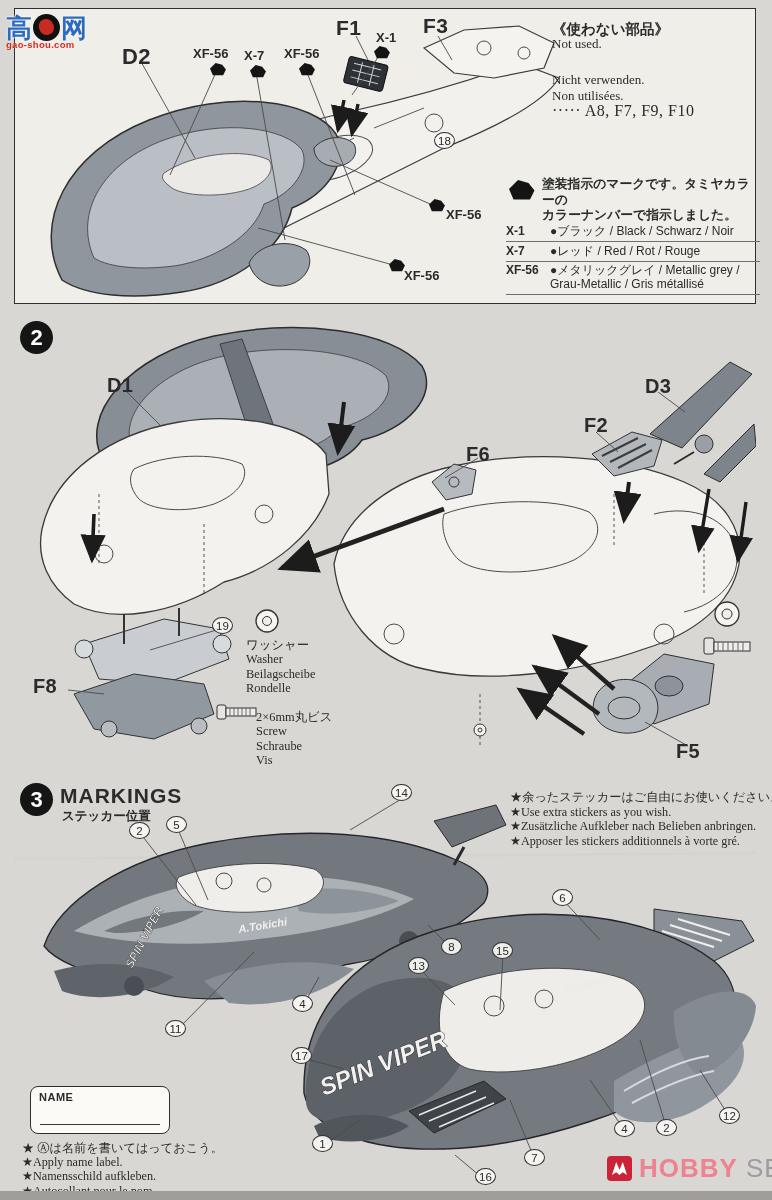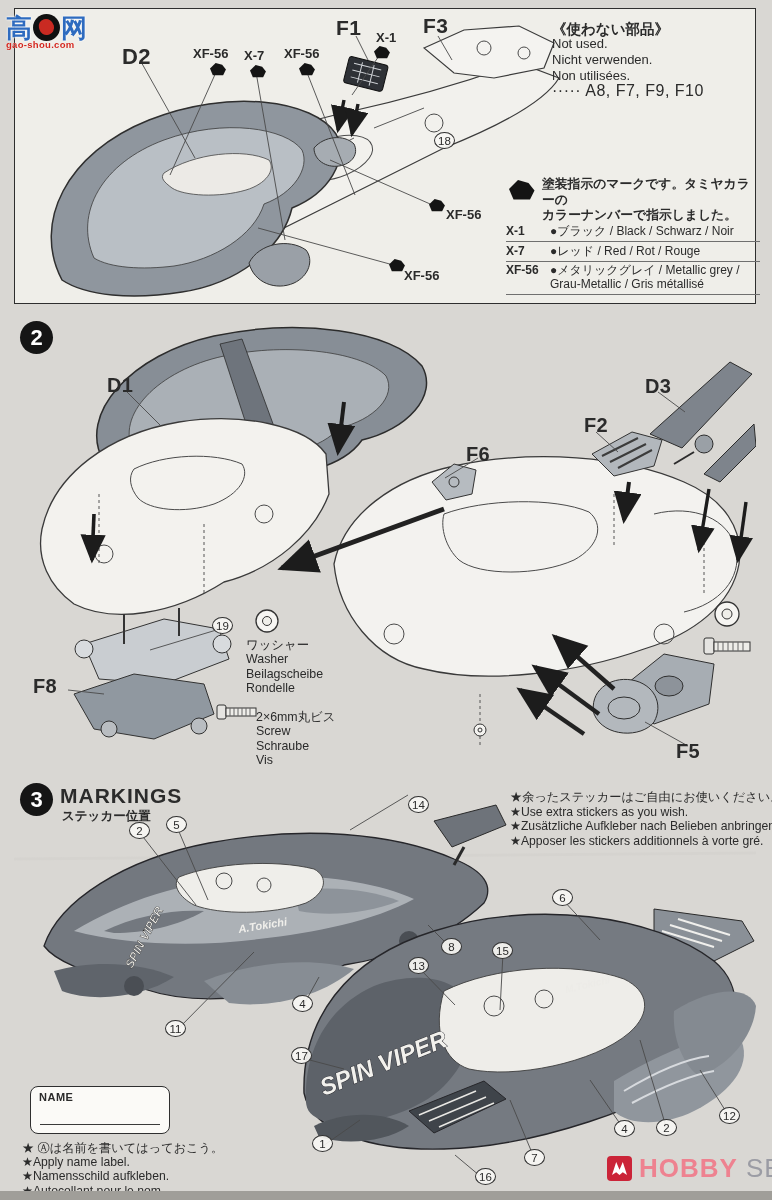--- a/index.html
+++ b/index.html
@@ -11,21 +11,21 @@
   .lbl{position:absolute;font-weight:bold;font-size:20px;letter-spacing:.4px;white-space:nowrap;}
   .sm{position:absolute;font-size:13px;font-weight:bold;white-space:nowrap;}
   .pot{position:absolute;width:19px;height:15px;}
   .pot svg{display:block;width:100%;height:100%;}
   .circ{position:absolute;width:21px;height:17px;border:1.3px solid #2f2f2f;border-radius:50%;
         background:rgba(247,246,243,.92);display:flex;align-items:center;justify-content:center;
         font-size:11.5px;box-sizing:border-box;}
   .badge{position:absolute;width:33px;height:33px;border-radius:50%;background:#151515;color:#fff;
          display:flex;align-items:center;justify-content:center;font-size:22px;font-weight:bold;}
   .txtblock{position:absolute;font-size:12.4px;line-height:14.4px;white-space:nowrap;}
-  .txtblock div{margin:0;}
+  .txtblock div{margin:0;font-family:Liberation Serif, serif;}
   .notused-jp{font-size:14.5px;font-weight:600;margin-bottom:2px;}
   .notused-parts{font-size:16px;margin-top:6px;letter-spacing:.5px;}
   .legend{position:absolute;left:506px;top:176px;width:254px;}
   .legend-head{display:flex;align-items:flex-start;}
   .legend-pot{width:30px;height:25px;flex:0 0 30px;margin-right:6px;margin-top:2px;}
   .legend-jp{font-size:12.8px;font-weight:600;line-height:15.5px;}
   .legend-en{font-size:11.6px;border-bottom:1px solid #4a4a4a;padding:3px 0 2px 0;}
   .leg-row{display:flex;border-bottom:1px solid #6f6f6f;padding:2.5px 0;font-size:12px;line-height:13.5px;}
   .leg-code{width:44px;font-weight:600;flex:0 0 44px;}
   .leg-desc{flex:1;}
@@ -146,21 +146,21 @@
     </span>
   <span class="pot" style="left:387px;top:258px;">
       <svg viewBox="0 0 20 16">
         <path d="M2,7 L8,1 L15,3 L19,8 L16,14 L5,14 Z" fill="#141414"></path>
       </svg>
     </span>
 
   <div class="txtblock" style="left:552px;top:22px;">
     <div class="notused-jp">《使わない部品》</div>
     <div style="font-size:13px;line-height:16px;">Not used.</div>
-    <div style="font-size:13px;line-height:16px;">Nicht verwenden.</div>
+    <div style="font-size:13px;line-height:16px;margin-top:20px;">Nicht verwenden.</div>
     <div style="font-size:13px;line-height:16px;">Non utilisées.</div>
     <div class="notused-parts">····· A8, F7, F9, F10</div>
   </div>
 
   <div class="legend">
     <div class="legend-head">
       <span class="legend-pot">
         <svg viewBox="0 0 20 16" width="30" height="25">
             <path d="M2,7 L8,1 L15,3 L19,8 L16,14 L5,14 Z" fill="#141414"></path>
           </svg>
@@ -380,21 +380,21 @@
   <span class="step3-title" style="left:60px;top:784px;">MARKINGS</span>
   <span class="step3-sub" style="left:62px;top:808px;">ステッカー位置</span>
 
   <div class="txtblock" style="left:510px;top:790px;font-size:12.2px;line-height:14.6px;">
     <div>★余ったステッカーはご自由にお使いください。</div>
     <div>★Use extra stickers as you wish.</div>
     <div>★Zusätzliche Aufkleber nach Belieben anbringen.</div>
     <div>★Apposer les stickers additionnels à vorte gré.</div>
   </div>
 
-  <span class="circ" style="left:408px;top:784px;margin-top:12px;">14</span>
+  <span class="circ" style="left:391px;top:784px;">14</span>
   <span class="circ" style="left:129px;top:822px;">2</span>
   <span class="circ" style="left:166px;top:816px;">5</span>
   <span class="circ" style="left:552px;top:889px;">6</span>
   <span class="circ" style="left:441px;top:938px;">8</span>
   <span class="circ" style="left:492px;top:942px;">15</span>
   <span class="circ" style="left:408px;top:957px;">13</span>
   <span class="circ" style="left:292px;top:995px;">4</span>
   <span class="circ" style="left:165px;top:1020px;">11</span>
   <span class="circ" style="left:291px;top:1047px;">17</span>
   <span class="circ" style="left:312px;top:1135px;">1</span>

